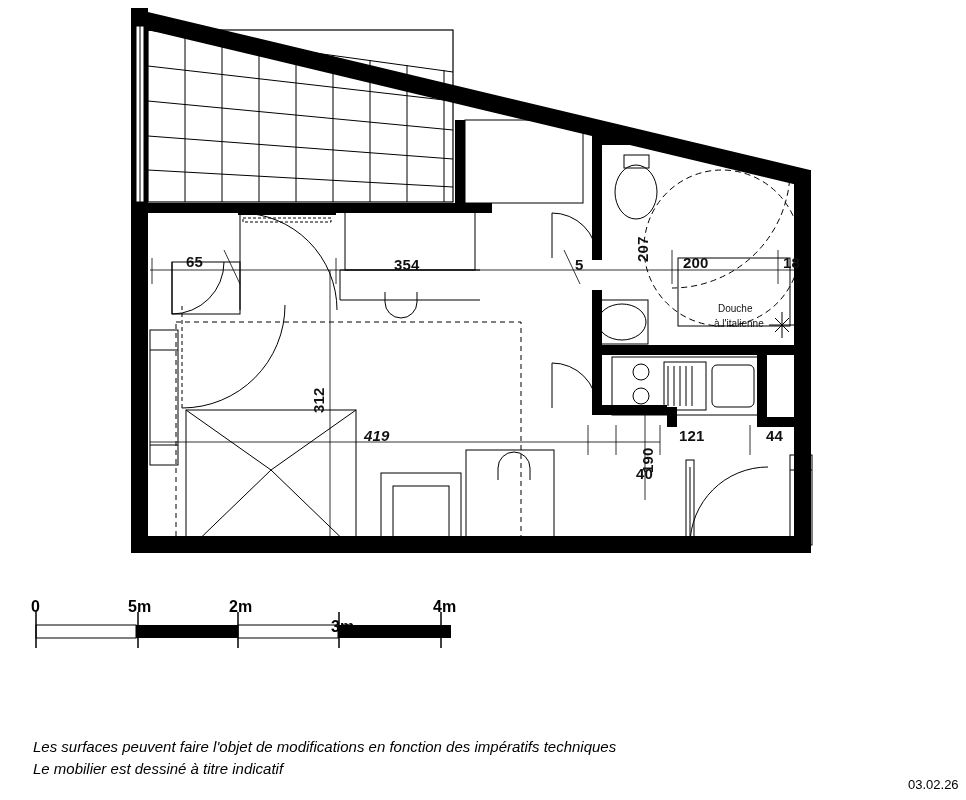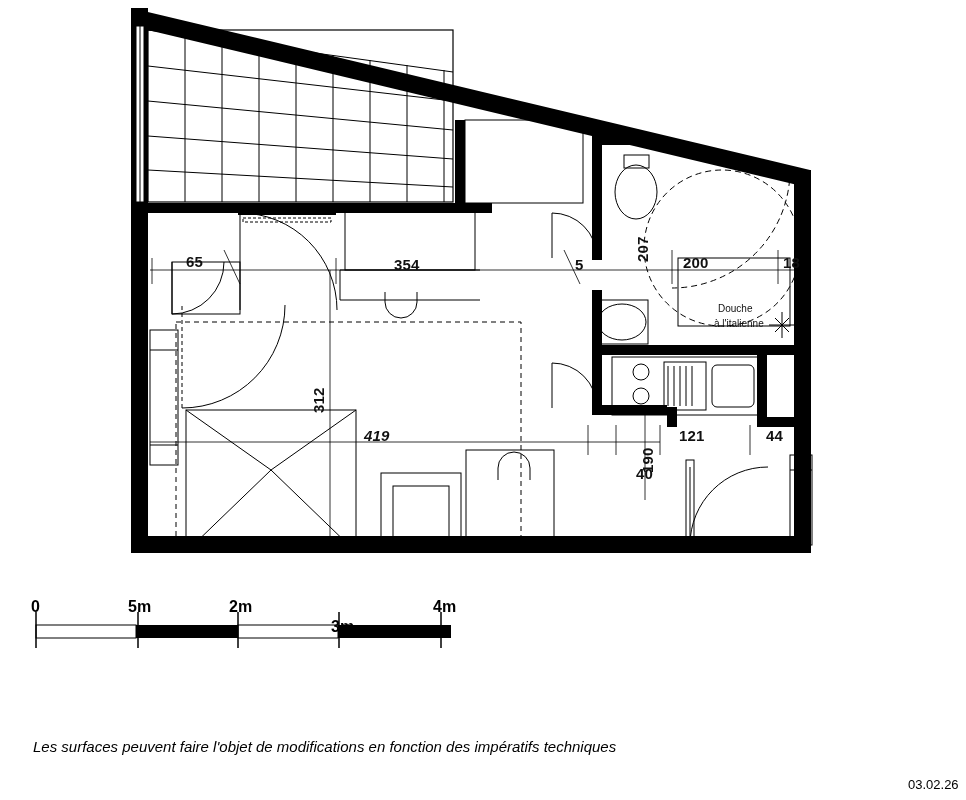--- a/index.html
+++ b/index.html
@@ -200,15 +200,16 @@
   <div class="smalltxt" style="left:718px;top:303px;">Douche</div>
   <div class="smalltxt" style="left:714px;top:318px;">à l'italienne</div>
 
   <div class="scalelbl" style="left:31px;top:598px;">0</div>
   <div class="scalelbl" style="left:128px;top:598px;">5m</div>
   <div class="scalelbl" style="left:229px;top:598px;">2m</div>
   <div class="scalelbl" style="left:331px;top:598px;margin-top:20px;">3m</div>
   <div class="scalelbl" style="left:433px;top:598px;">4m</div>
 
   <div class="note" style="left:33px;top:738px;text-align:center;">Les surfaces peuvent faire l'objet de modifications en fonction des impératifs techniques</div>
+  <div class="note" style="left:33px;top:760px;">Le mobilier est dessiné à titre indicatif</div>
   <div class="datelbl" style="left:908px;top:765px;">03.02.26</div>
 
 </div>
 
 </body></html>

